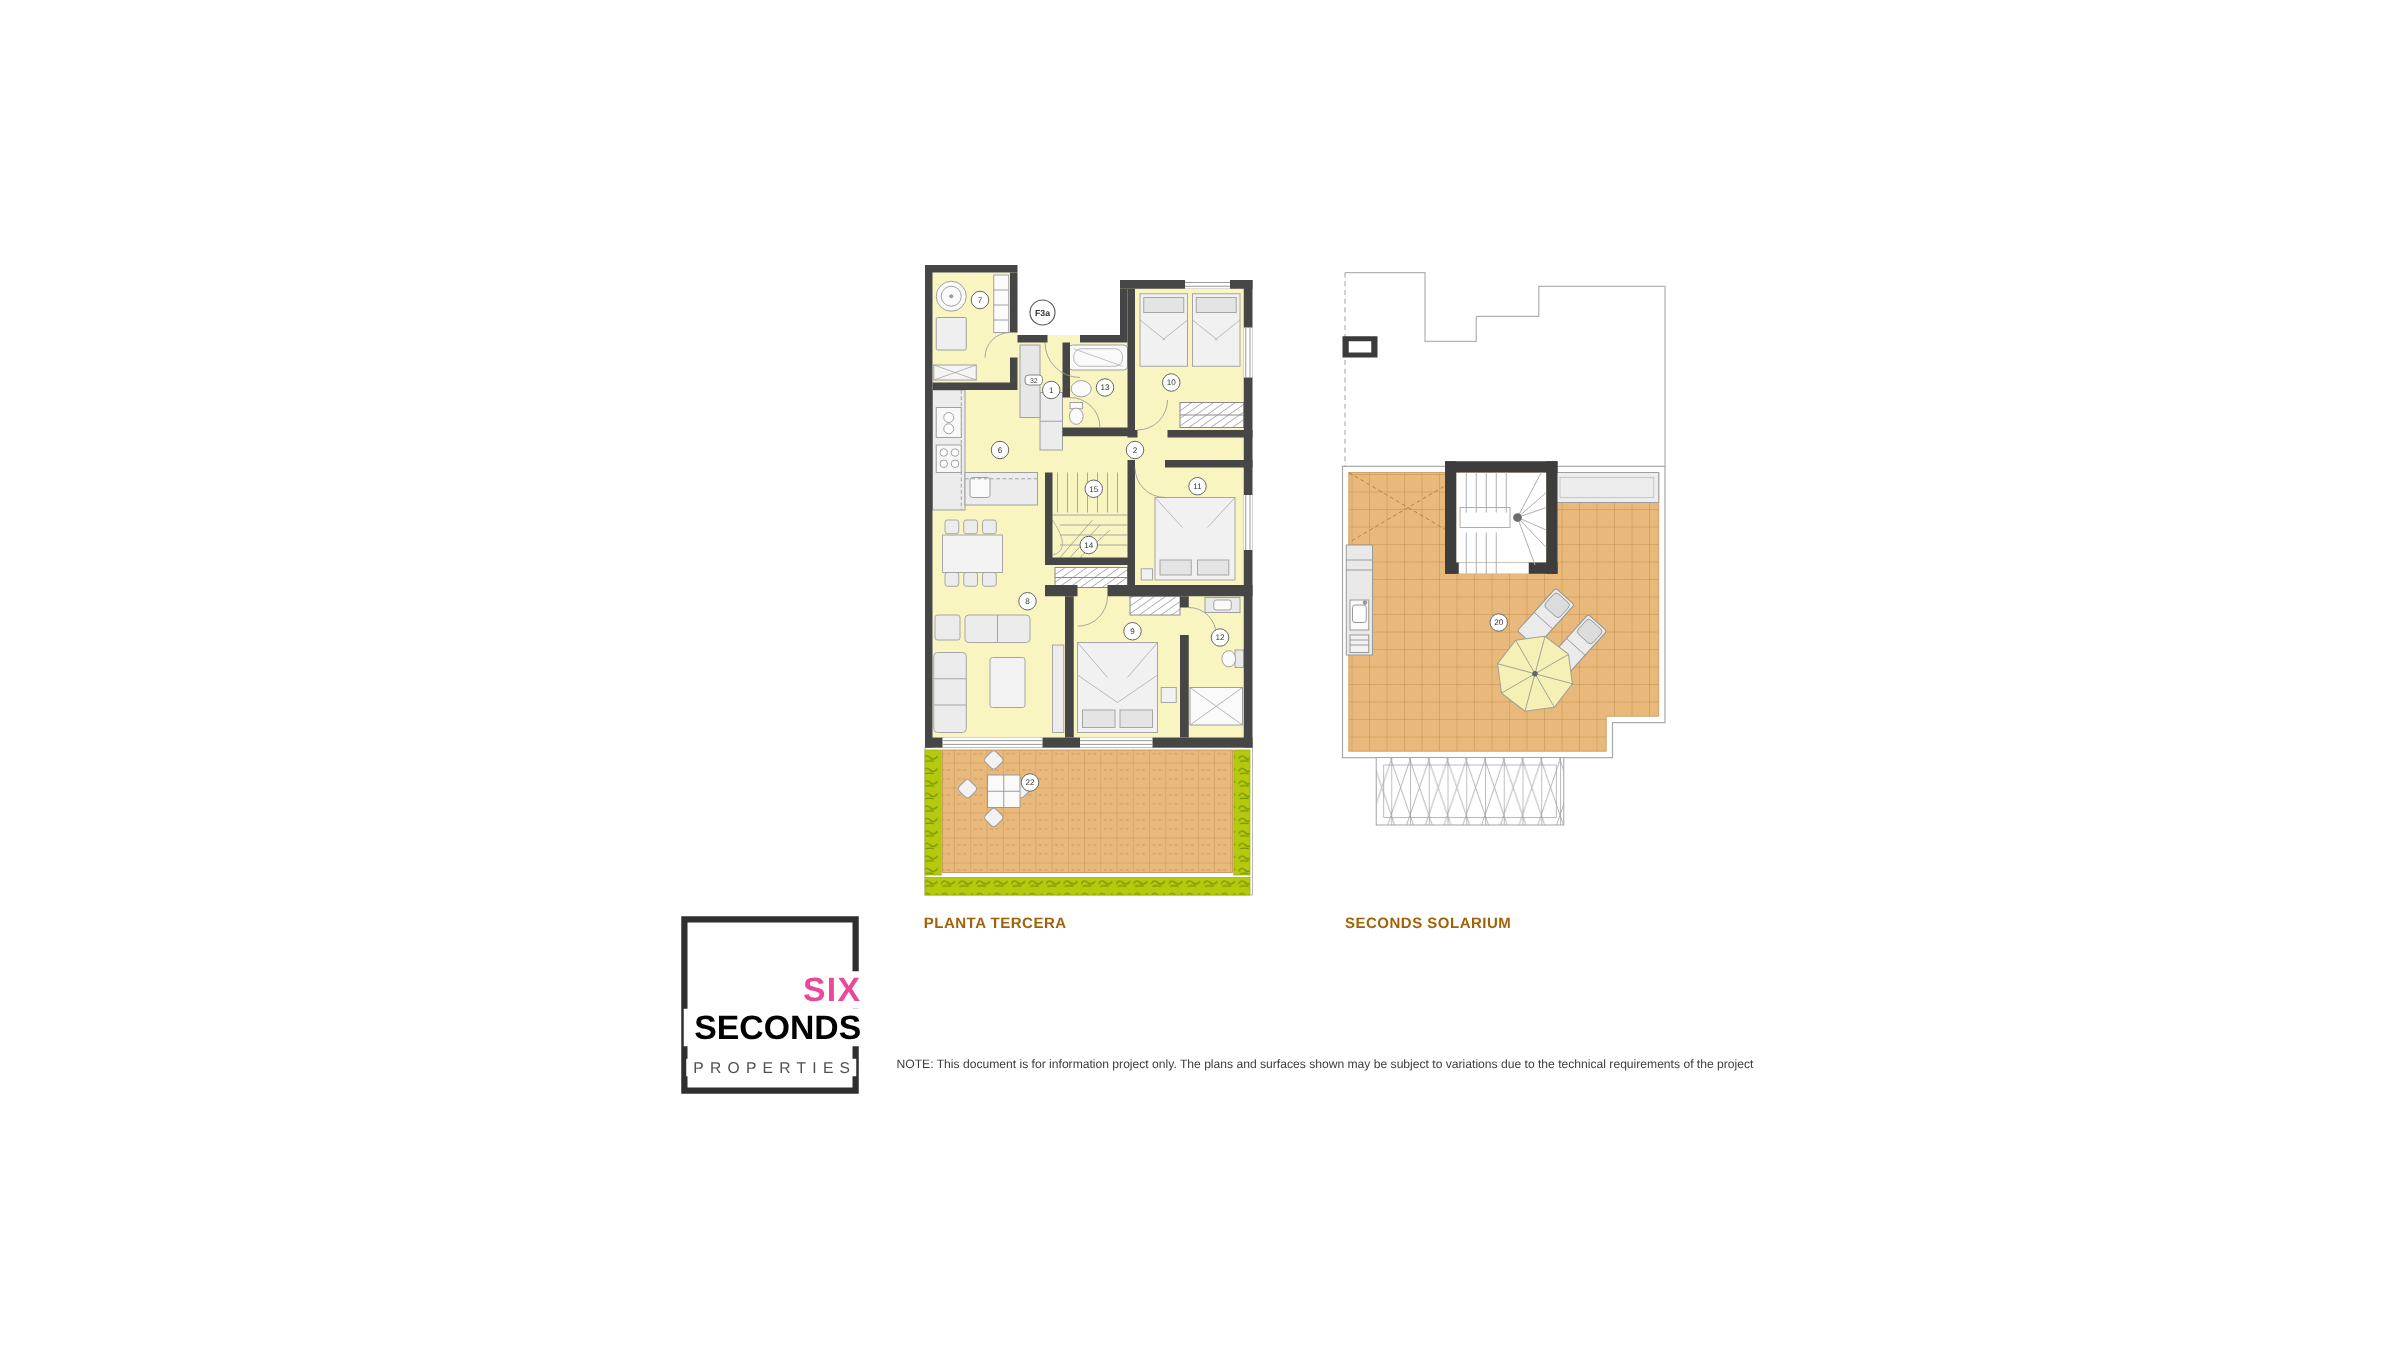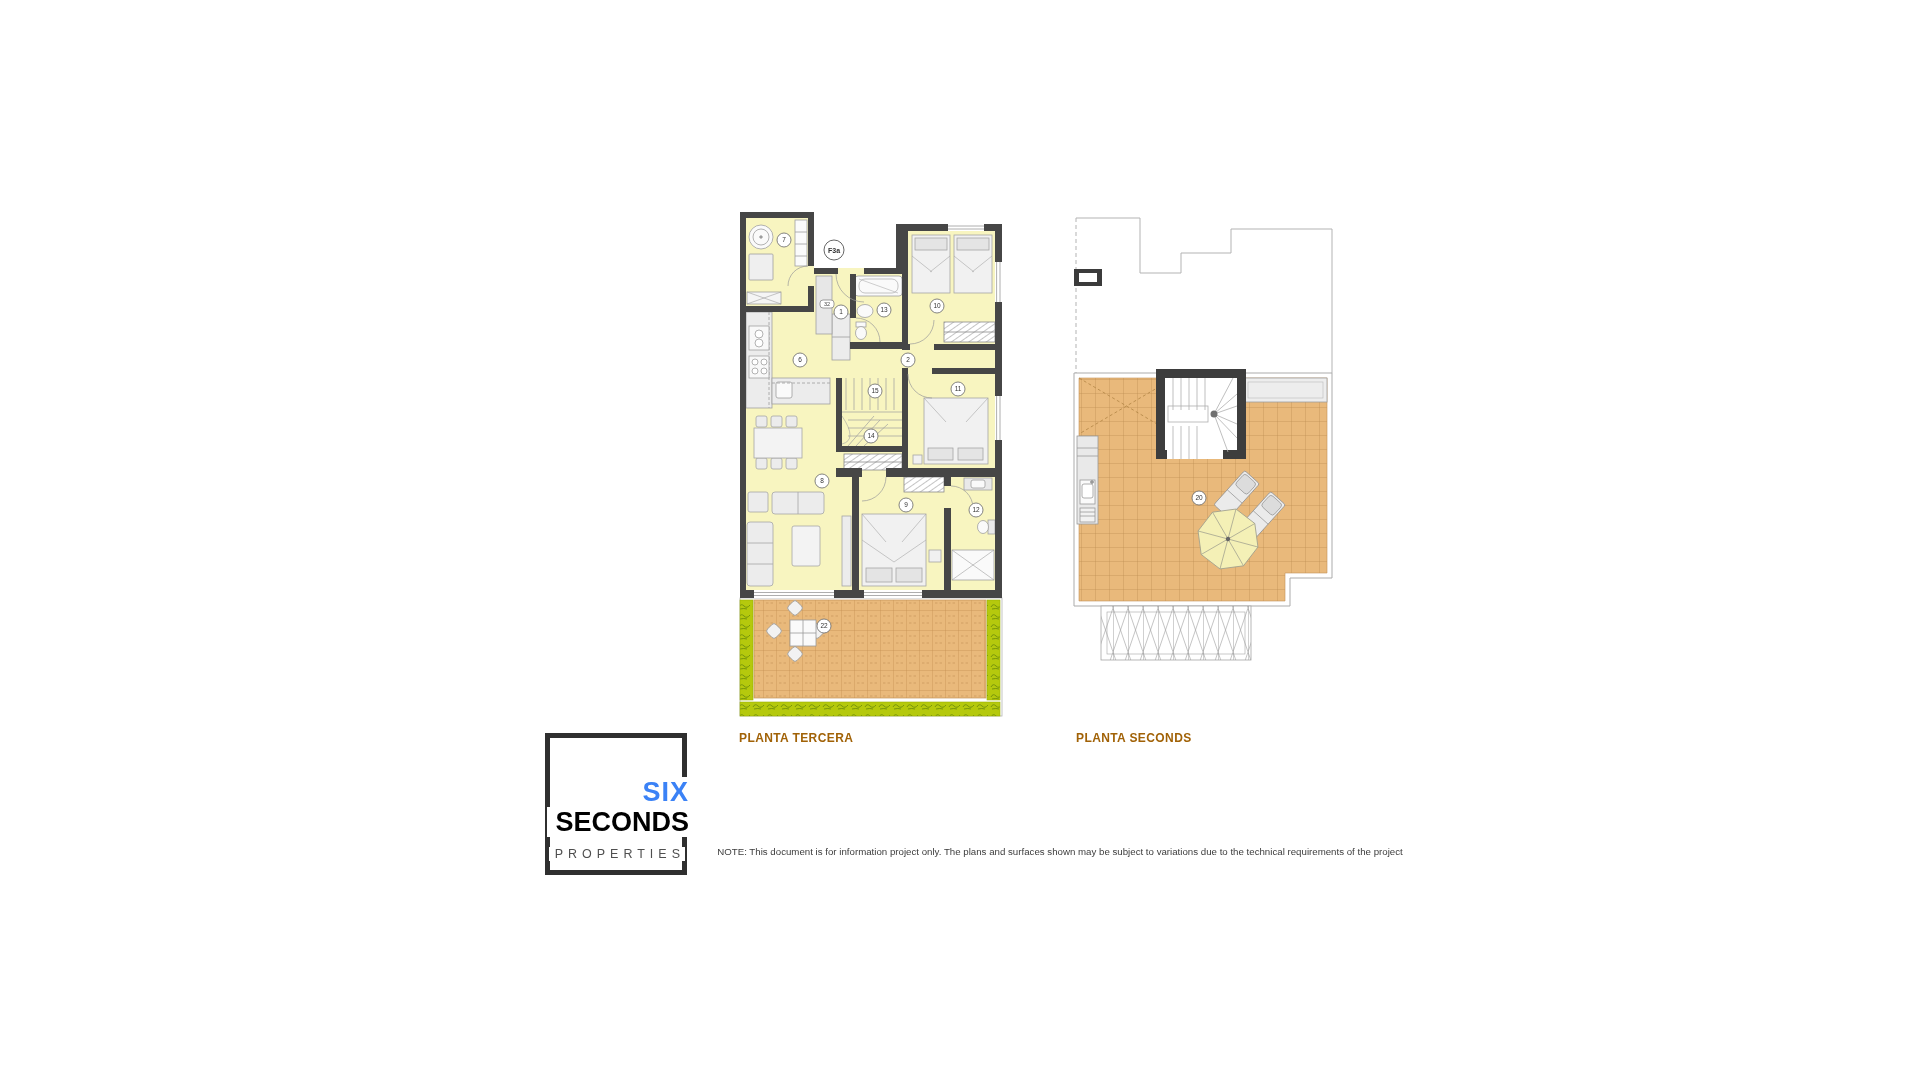--- a/index.html
+++ b/index.html
@@ -5,21 +5,21 @@
   html,body{margin:0;padding:0;background:#ffffff;}
   .canvas{position:relative;width:1920px;height:1080px;background:#ffffff;overflow:hidden;
           font-family:"Liberation Sans",sans-serif;}
   .plan{position:absolute;}
   .plan-title{position:absolute;font:bold 12px "Liberation Sans",sans-serif;color:#a16207;letter-spacing:.4px;}
   .note{position:absolute;left:715px;top:846px;width:690px;text-align:center;
         font-size:9.7px;line-height:11.5px;color:#3C3C3C;}
   .logo{position:absolute;left:545px;top:733px;width:142px;height:142px;}
   .logo .frame{position:absolute;left:0;top:0;right:0;bottom:0;border:5px solid #2F2F2F;}
   .logo .six{position:absolute;right:-2px;top:44px;font-weight:bold;font-size:27px;line-height:30px;
-             color:#3b82f6;background:#fff;padding-left:10px;letter-spacing:1px;}
+             color:#ec4899;background:#fff;padding-left:10px;letter-spacing:1px;}
   .logo .seconds{position:absolute;right:-2px;top:74px;font-weight:bold;font-size:27px;line-height:30px;
              color:#000000;background:#fff;padding-left:8px;}
   .logo .properties{position:absolute;right:2px;top:114px;font-size:12.5px;letter-spacing:5px;
              color:#4F4F4F;background:#fff;padding-left:6px;}
   svg text{font-family:"Liberation Sans",sans-serif;}
 </style>
 </head>
 <body>
 
 <div class="canvas">
@@ -363,21 +363,21 @@
       <rect x="39" y="400" width="138" height="42" fill="none" stroke="#A5A5A5" stroke-width="0.6"></rect>
     </g>
 
     <g>
       <circle cx="131" cy="286" r="7" fill="#FFFFFF" stroke="#666" stroke-width="0.8"></circle>
       <text x="131" y="288.4" font-size="6.5" fill="#333" text-anchor="middle">20</text>
     </g>
   </svg>
 
   <div class="plan-title" style="left:739px;top:731px;">PLANTA TERCERA</div>
-  <div class="plan-title" style="left:1076px;top:731px;">PLANTA SECONDS</div>
+  <div class="plan-title" style="left:1076px;top:731px;">SECONDS SOLARIUM</div>
 
   <div class="logo">
     <div class="frame"></div>
     <div class="six">SIX</div>
     <div class="seconds">SECONDS</div>
     <div class="properties">PROPERTIES</div>
   </div>
 
   <div class="note">
     <div>NOTE: This document is for information project only. The plans and surfaces shown may be subject to variations due to the technical requirements of the project</div>

